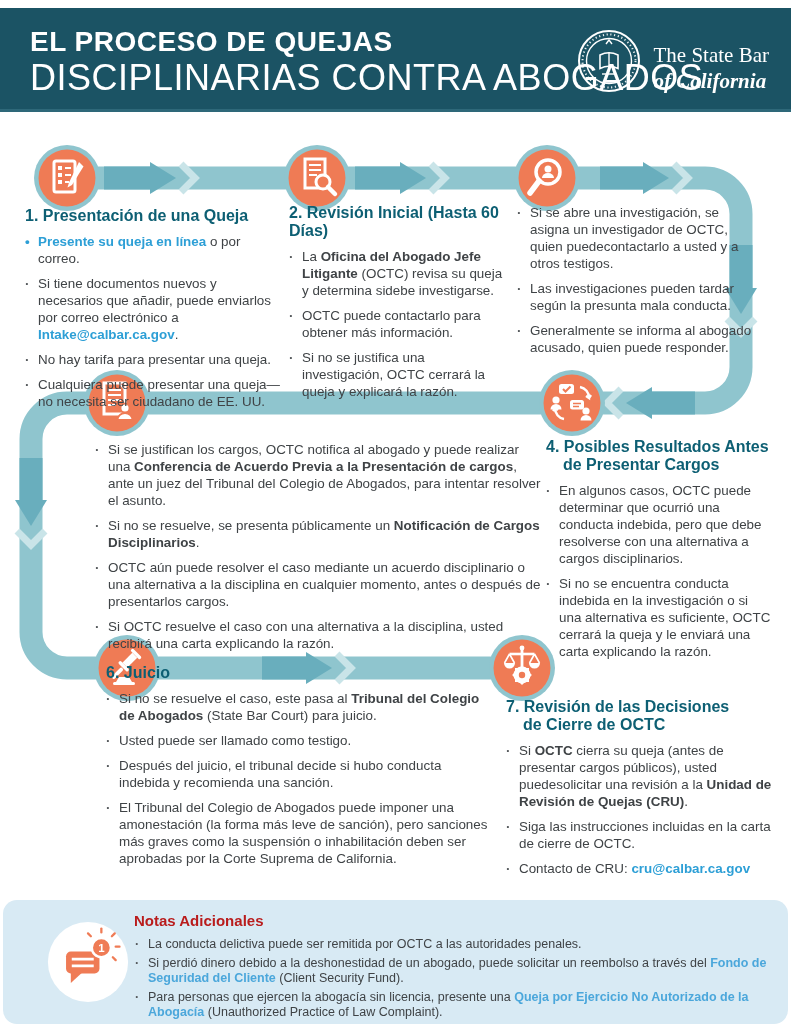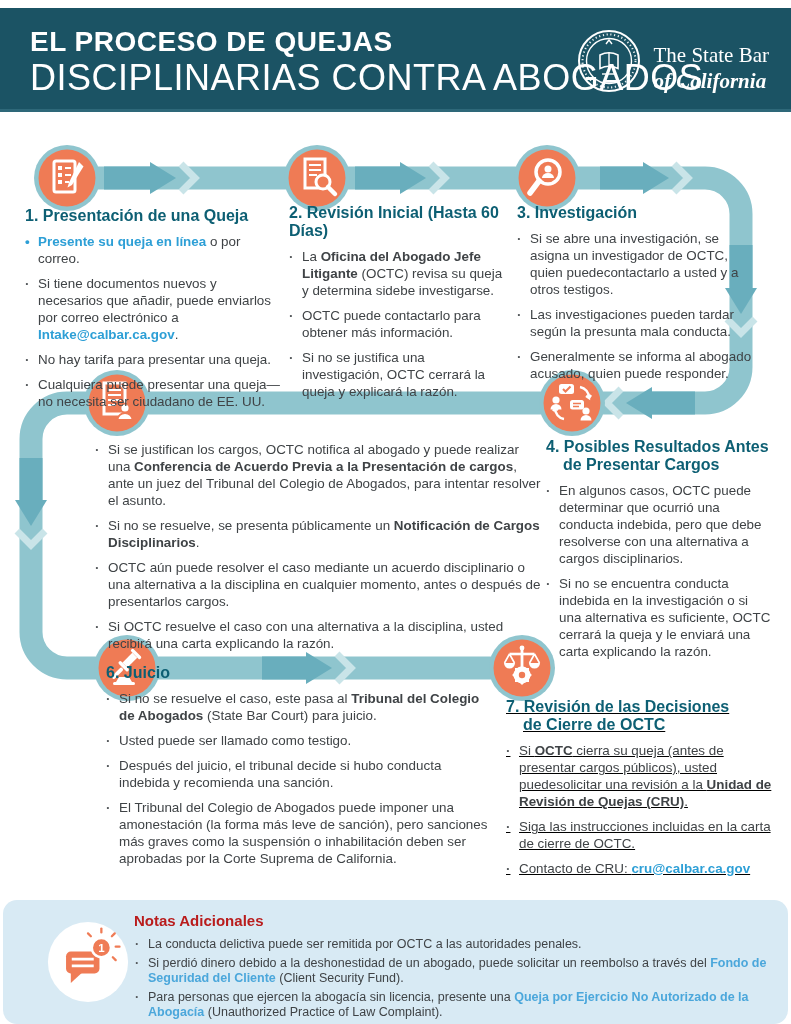--- a/index.html
+++ b/index.html
@@ -223,21 +223,20 @@
           <span class="bt"><span class="seg-p">OCTC puede contactarlo para obtener más información.</span></span>
         </li>
         <li>
           <span class="mk">·</span>
           <span class="bt"><span class="seg-p">Si no se justifica una investigación, OCTC cerrará la queja y explicará la razón.</span></span>
         </li>
       </ul>
   </section>
 
   <section class="step" style="left:517px;top:204px;width:240px;">
-    <h2 class="step-title"><span>3. Investigación</span></h2>
     <ul class="bullets">
         <li>
           <span class="mk">·</span>
           <span class="bt"><span class="seg-p">Si se abre una investigación, se asigna un investigador de OCTC, quien puedecontactarlo a usted y a otros testigos.</span></span>
         </li>
         <li>
           <span class="mk">·</span>
           <span class="bt"><span class="seg-p">Las investigaciones pueden tardar según la presunta mala conducta.</span></span>
         </li>
         <li>
@@ -297,21 +296,21 @@
           <span class="mk">·</span>
           <span class="bt"><span class="seg-p">Después del juicio, el tribunal decide si hubo conducta indebida y recomienda una sanción.</span></span>
         </li>
         <li>
           <span class="mk">·</span>
           <span class="bt"><span class="seg-p">El Tribunal del Colegio de Abogados puede imponer una amonestación (la forma más leve de sanción), pero sanciones más graves como la suspensión o inhabilitación deben ser aprobadas por la Corte Suprema de California.</span></span>
         </li>
       </ul>
   </section>
 
-  <section class="step" style="left:506px;top:698px;width:276px;text-decoration:underline;">
+  <section class="step" style="left:506px;top:698px;width:276px;">
     <h2 class="step-title"><span>7. Revisión de las Decisiones</span><span class="t2">de Cierre de OCTC</span></h2>
     <ul class="bullets">
         <li>
           <span class="mk">·</span>
           <span class="bt"><span class="seg-p">Si </span><span class="seg-b">OCTC</span><span class="seg-p"> cierra su queja (antes de presentar cargos públicos), usted puedesolicitar una revisión a la </span><span class="seg-b">Unidad de Revisión de Quejas (CRU)</span><span class="seg-p">.</span></span>
         </li>
         <li>
           <span class="mk">·</span>
           <span class="bt"><span class="seg-p">Siga las instrucciones incluidas en la carta de cierre de OCTC.</span></span>
         </li>

